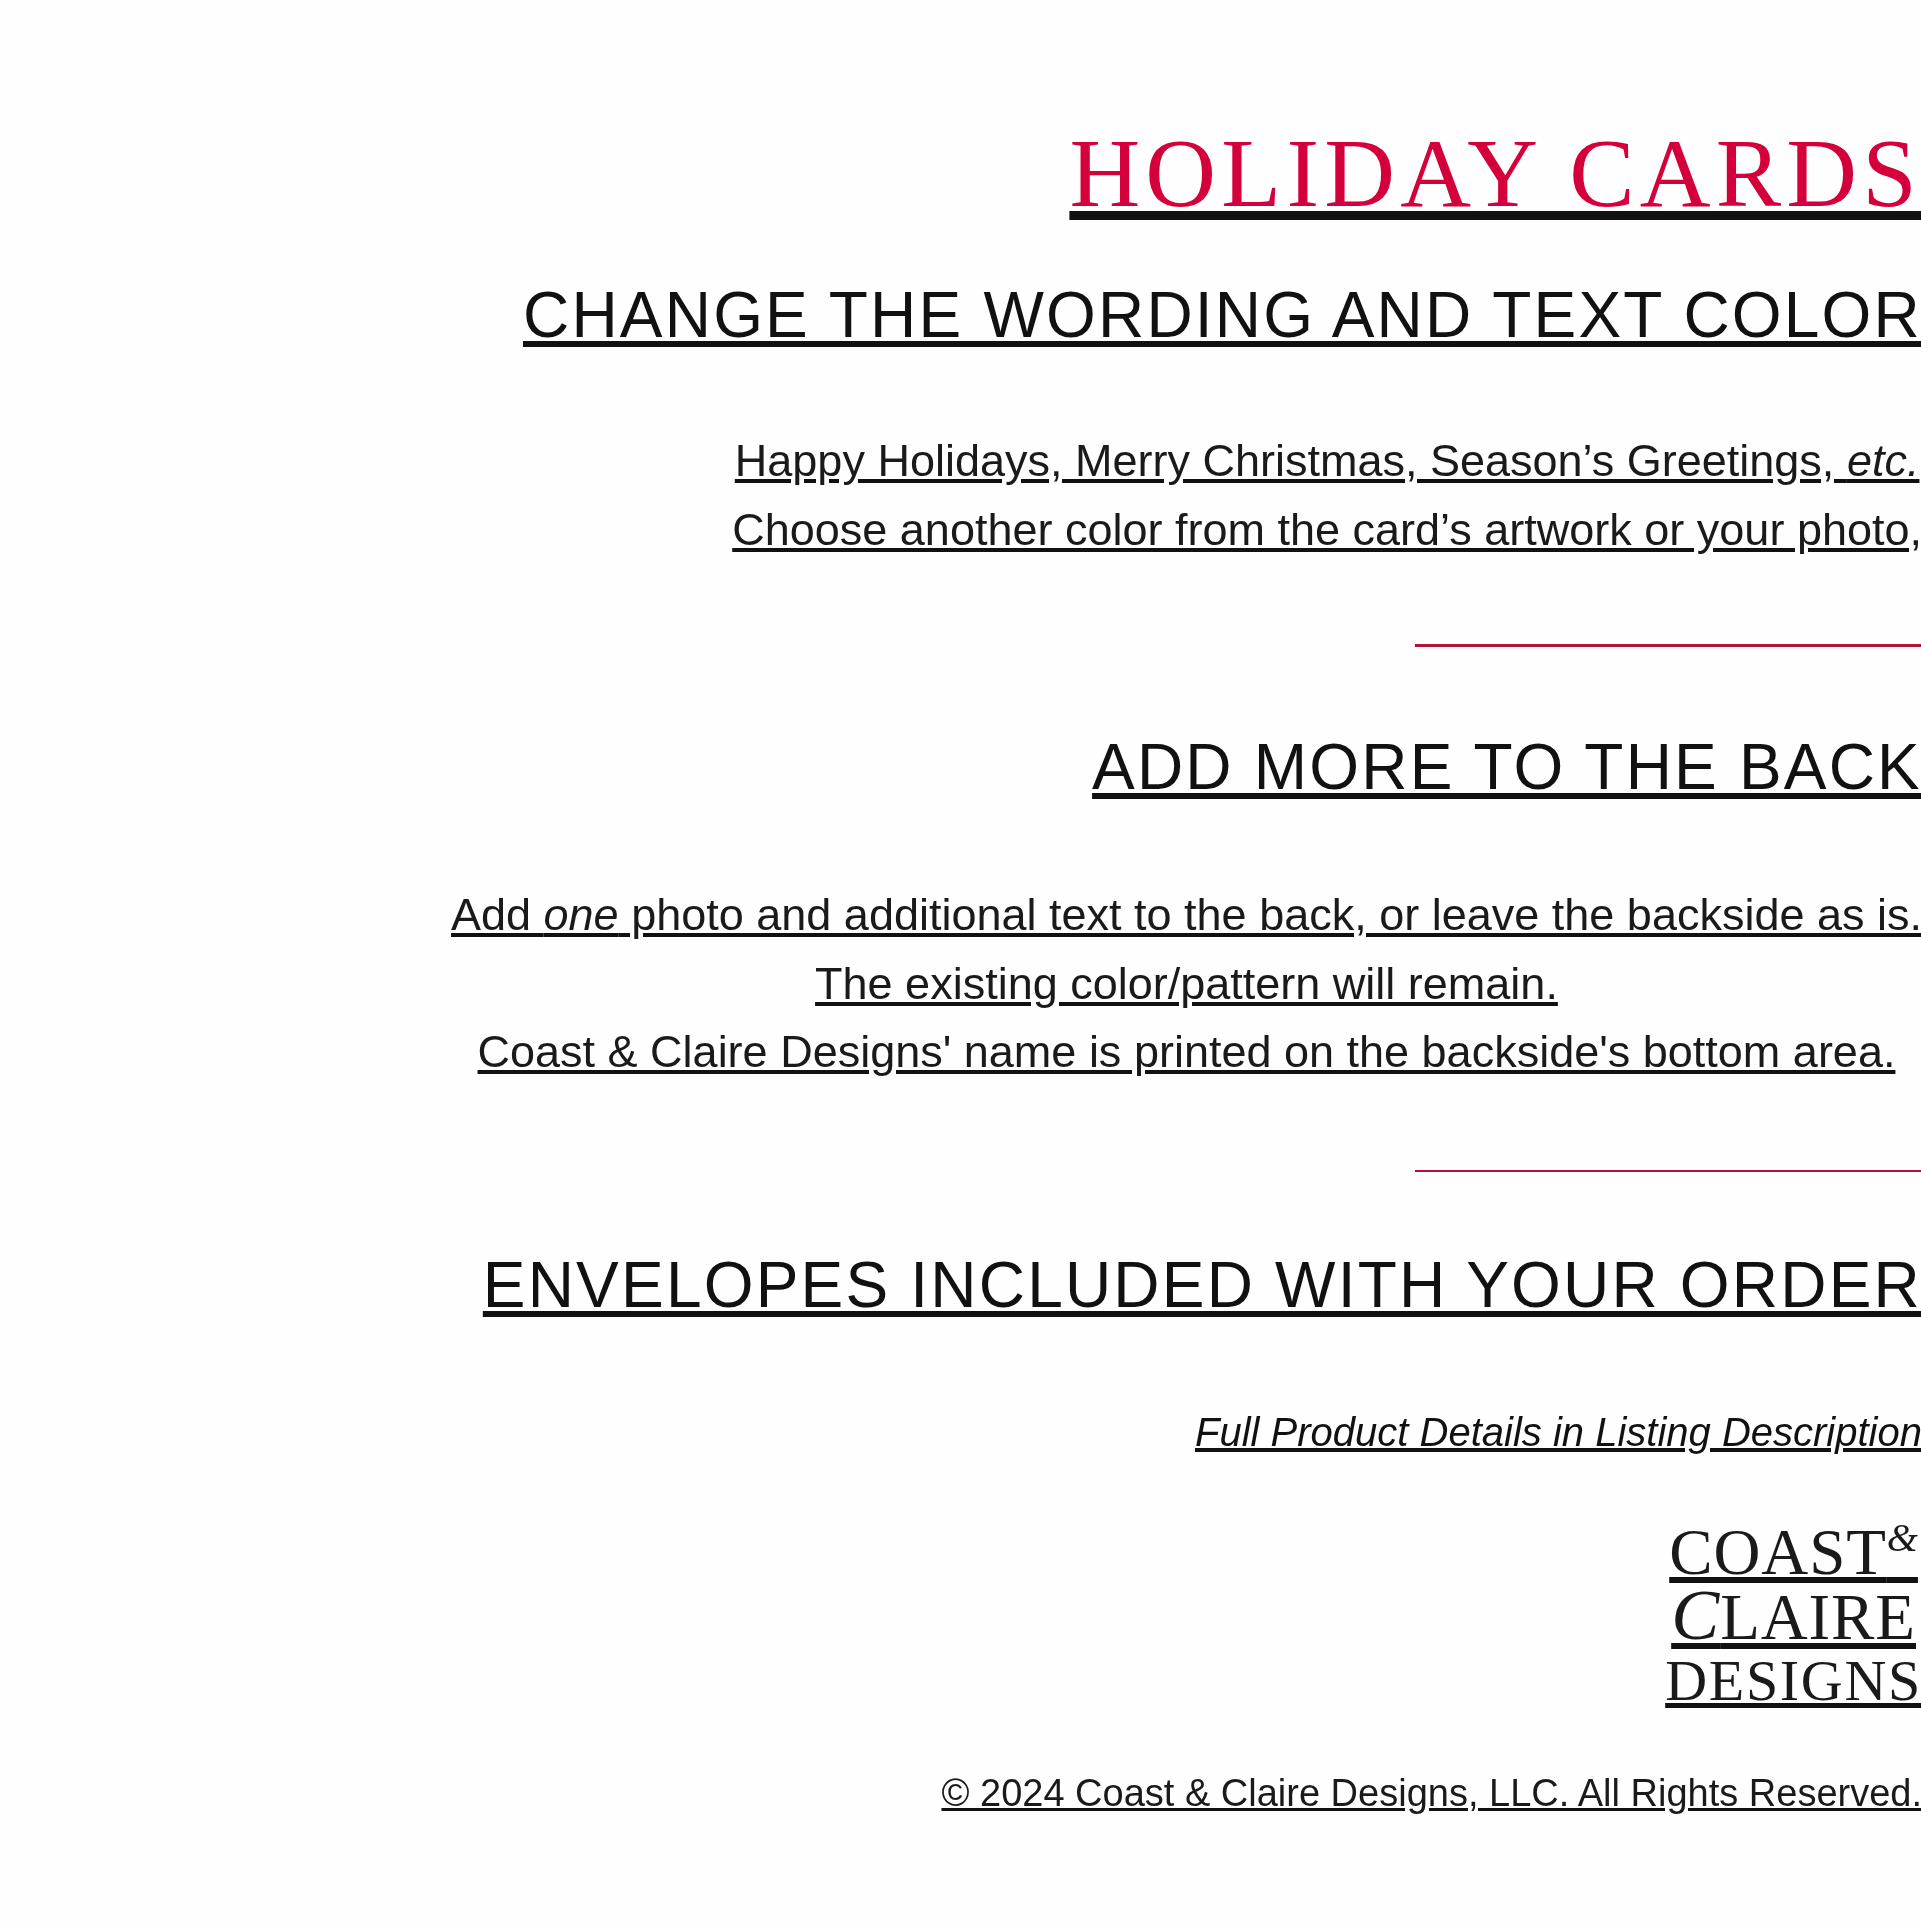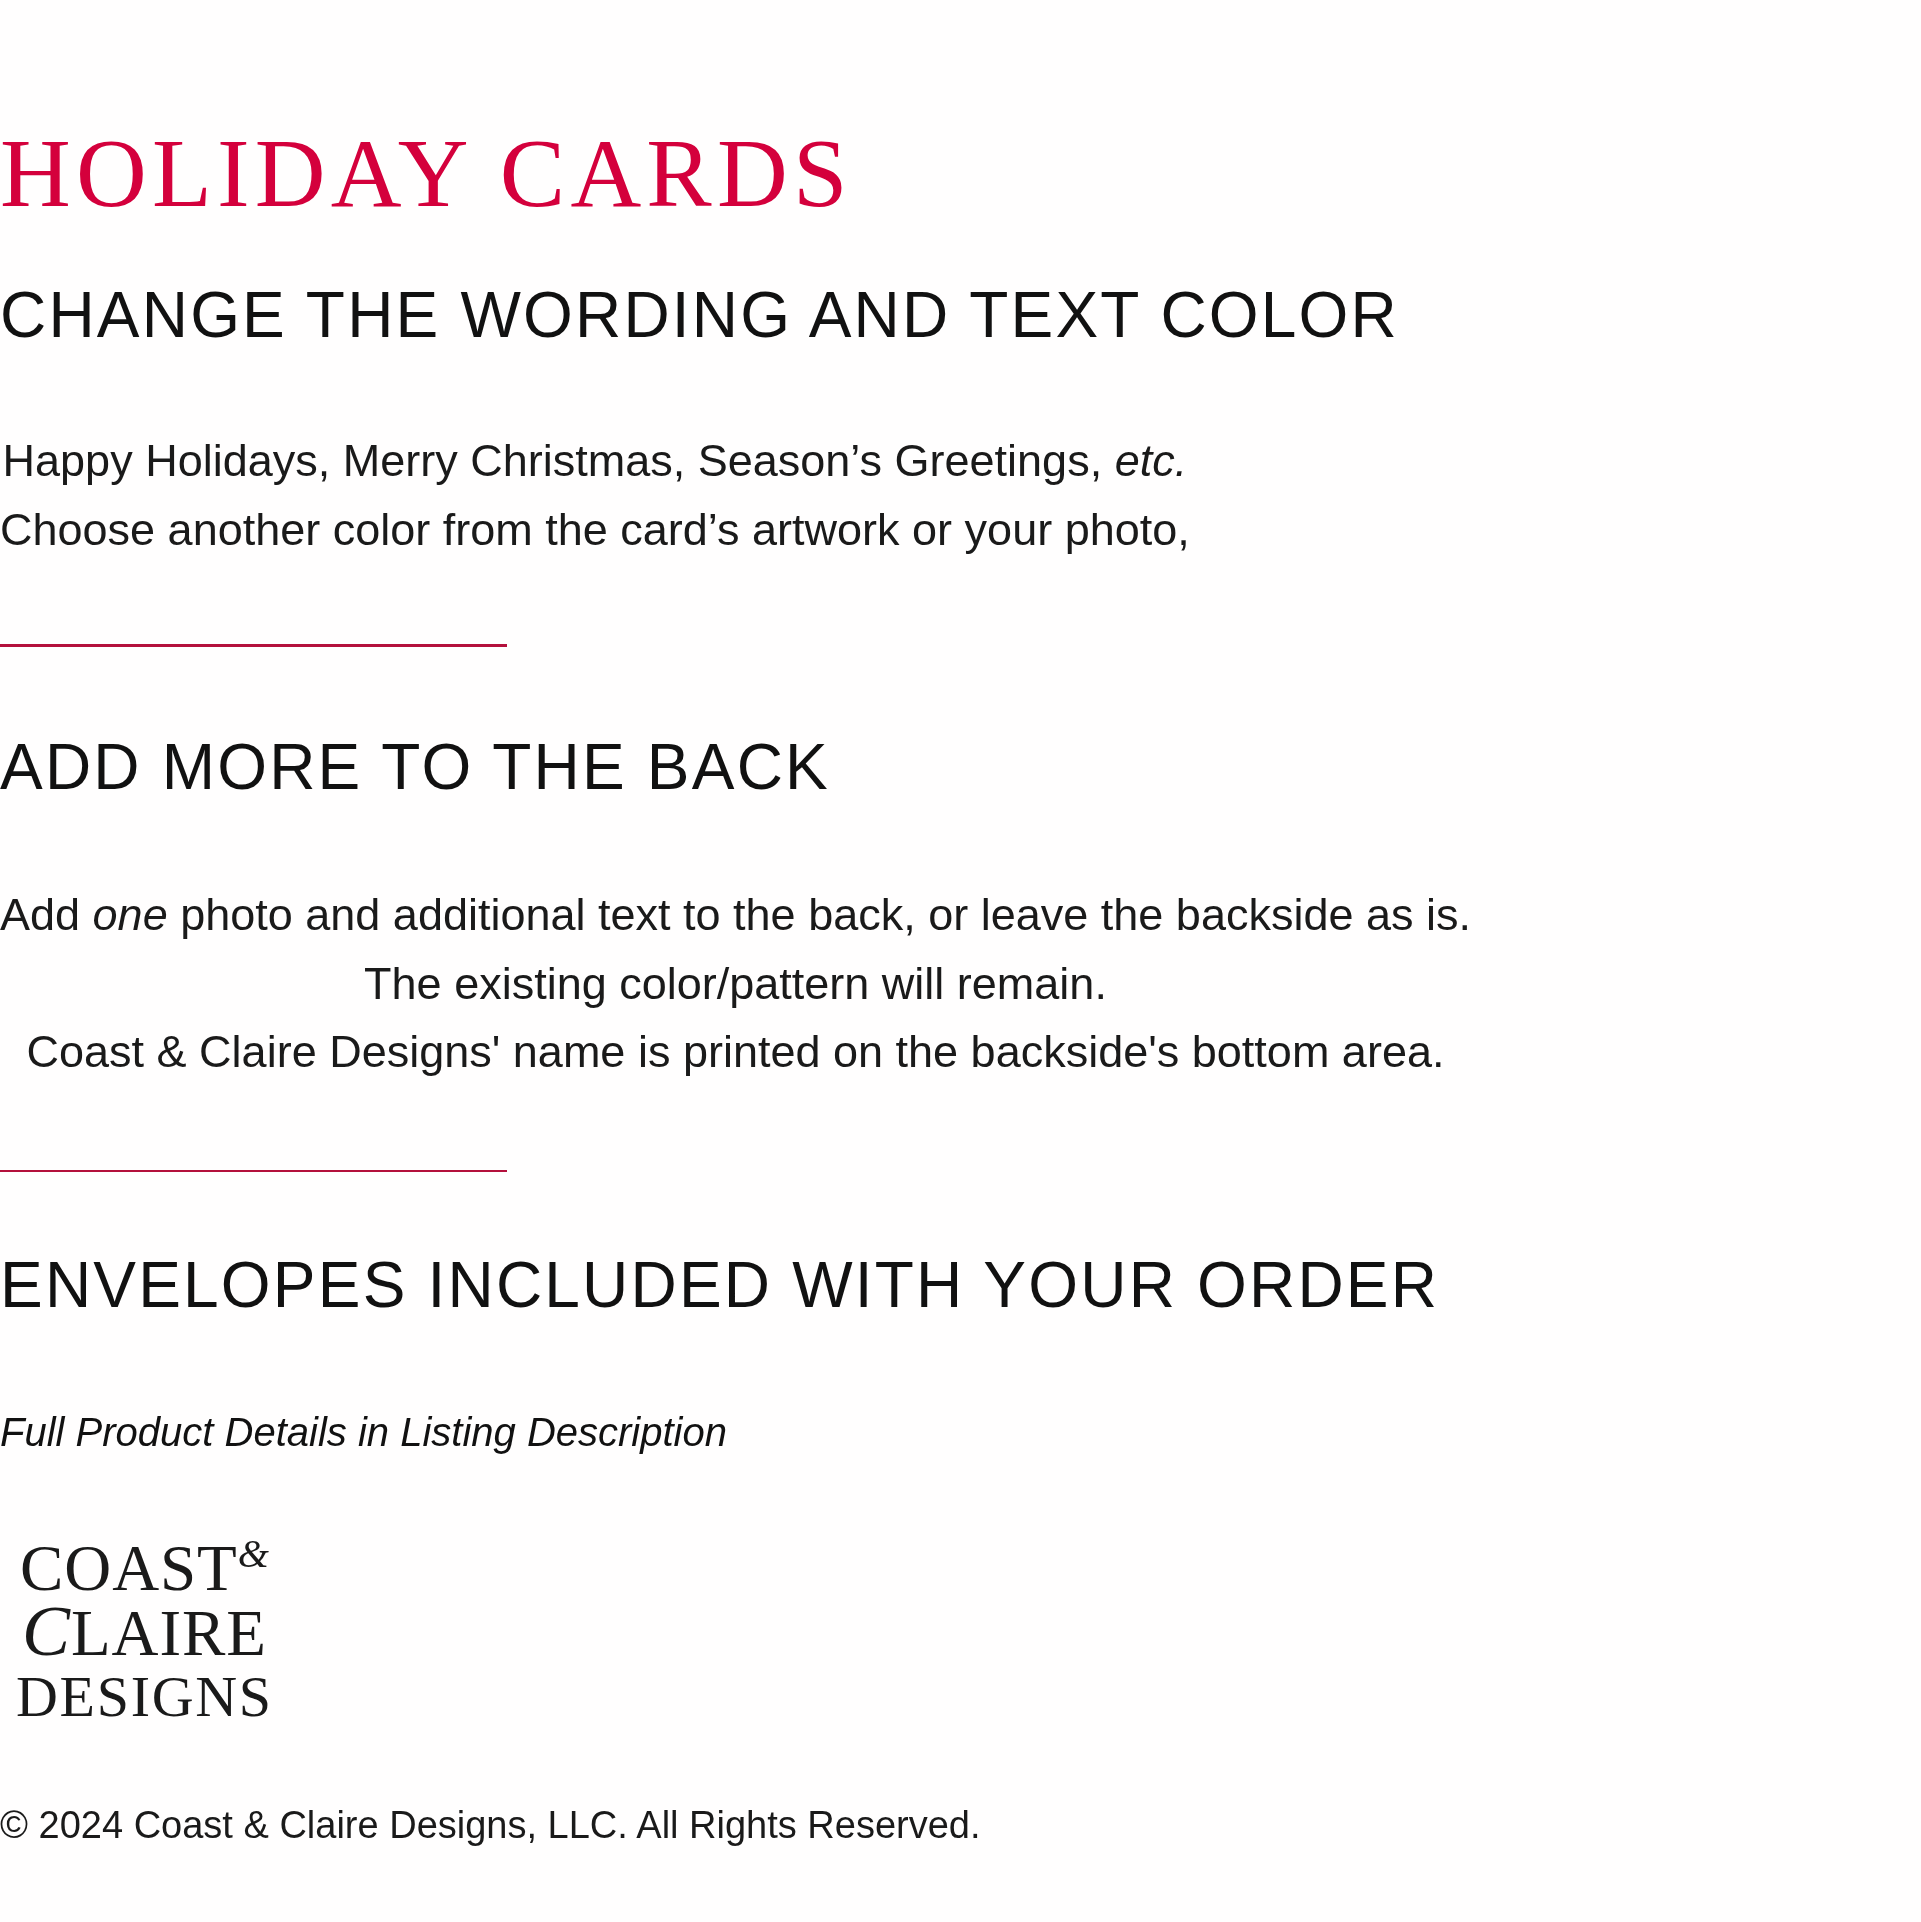--- a/index.html
+++ b/index.html
@@ -14,22 +14,23 @@
     color: #111111;
     -webkit-font-smoothing: antialiased;
   }
   .page {
     width: 1922px;
     height: 1922px;
     box-sizing: border-box;
     background: #fffefe;
     display: flex;
     flex-direction: column;
-    align-items: flex-start;
+    align-items: flex-end;
     padding-top: 122px;
+    text-decoration: underline;
   }
 
   .title {
     font-family: "Liberation Serif", serif;
     color: #d4003c;
     font-size: 98px;
     letter-spacing: 5.2px;
     line-height: 1.05;
     font-weight: 400;
     text-align: center;
@@ -83,21 +84,21 @@
 
   .tagline {
     font-size: 40px;
     font-style: italic;
     text-align: center;
     color: #111111;
     margin: 0;
   }
 
   .logo {
-    margin: 16px;
+    margin: 0;
     text-align: center;
     font-family: "Liberation Serif", serif;
     color: #1a1a1a;
     line-height: 0.92;
   }
   .logo .l1 {
     display: block;
     font-size: 65px;
     letter-spacing: 0.9px;
     position: relative;

